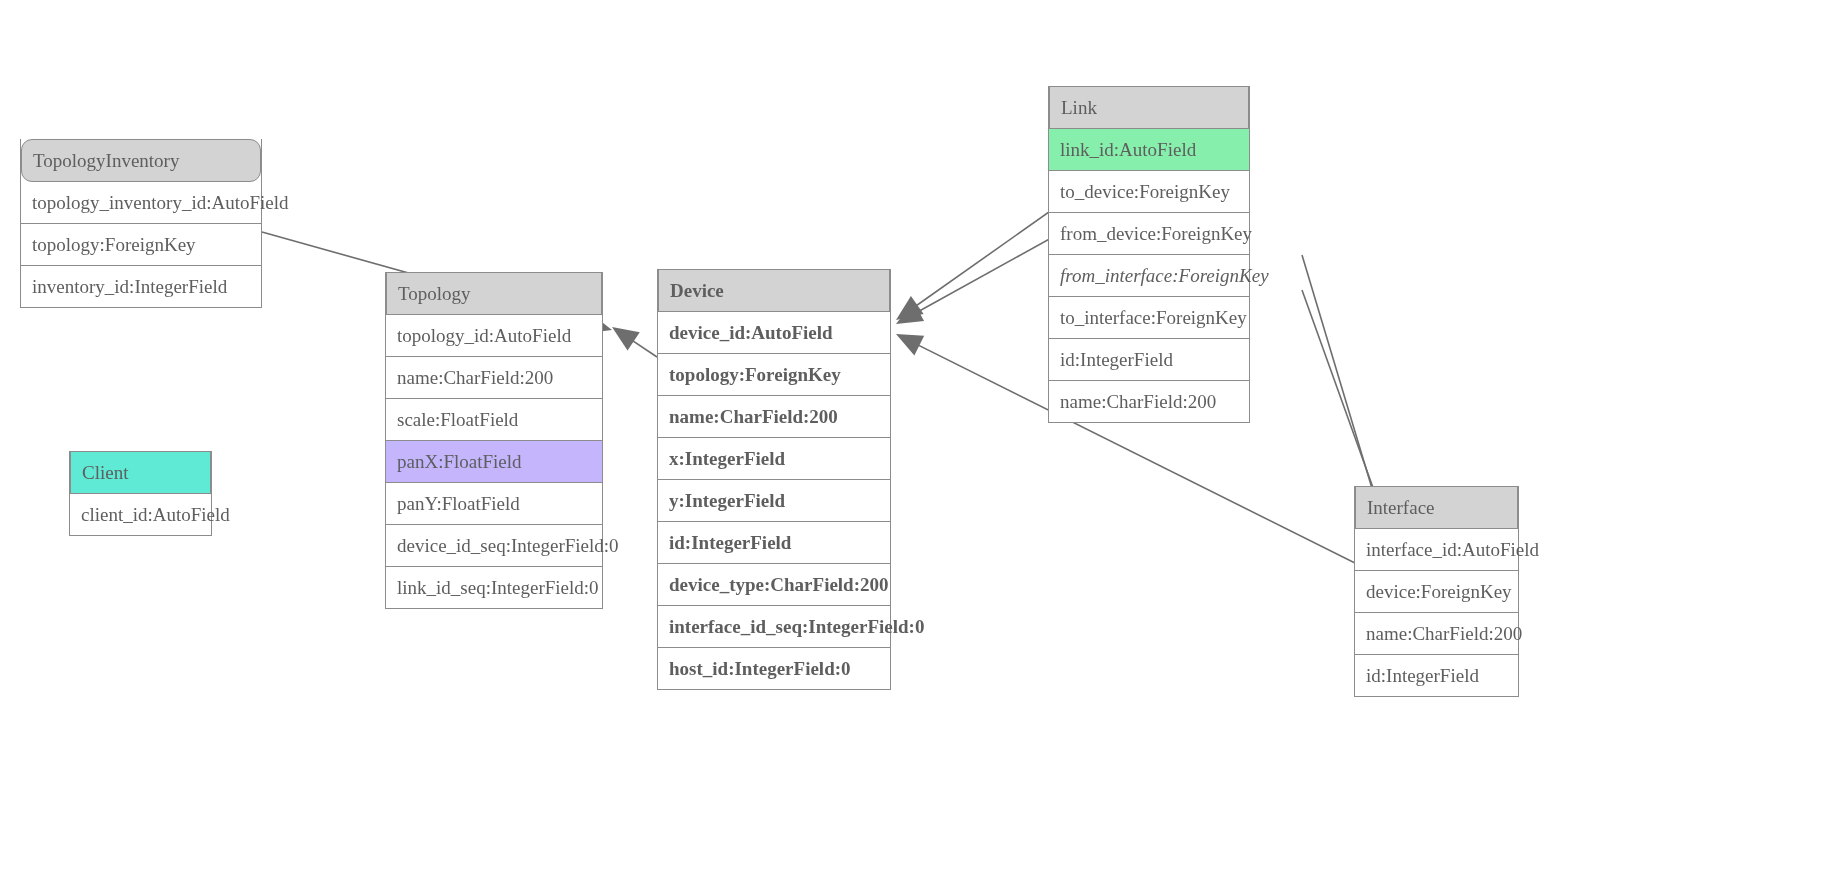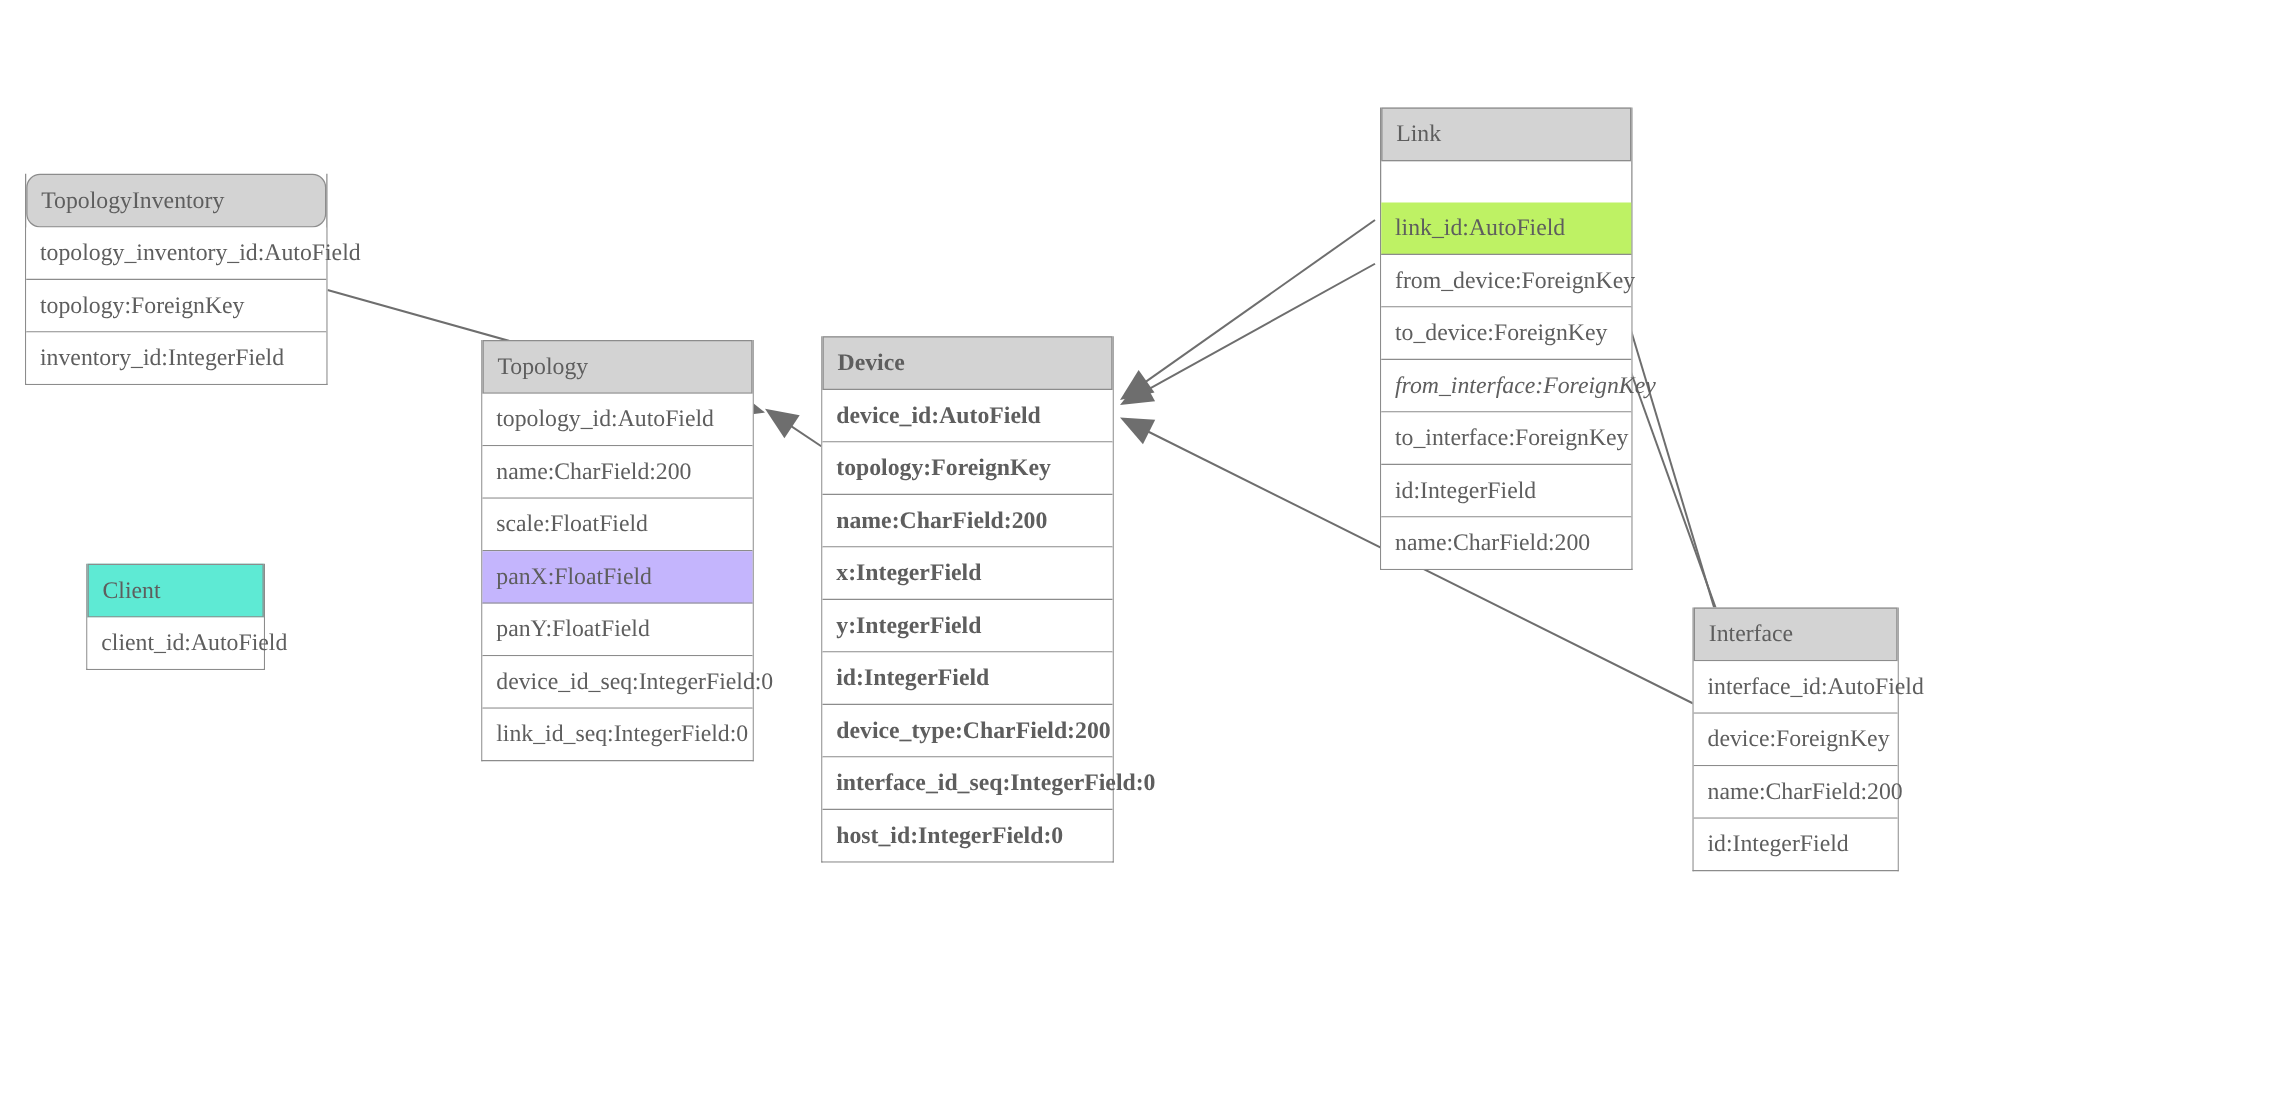--- a/index.html
+++ b/index.html
@@ -119,25 +119,25 @@
         <div class="entity-field" style="color: rgb(94, 94, 94); background: rgb(255, 255, 255); border-color: rgb(140, 140, 140);">device_id:AutoField</div>
         <div class="entity-field" style="color: rgb(94, 94, 94); background: rgb(255, 255, 255); border-color: rgb(140, 140, 140);">topology:ForeignKey</div>
         <div class="entity-field" style="color: rgb(94, 94, 94); background: rgb(255, 255, 255); border-color: rgb(140, 140, 140);">name:CharField:200</div>
         <div class="entity-field" style="color: rgb(94, 94, 94); background: rgb(255, 255, 255); border-color: rgb(140, 140, 140);">x:IntegerField</div>
         <div class="entity-field" style="color: rgb(94, 94, 94); background: rgb(255, 255, 255); border-color: rgb(140, 140, 140);">y:IntegerField</div>
         <div class="entity-field" style="color: rgb(94, 94, 94); background: rgb(255, 255, 255); border-color: rgb(140, 140, 140);">id:IntegerField</div>
         <div class="entity-field" style="color: rgb(94, 94, 94); background: rgb(255, 255, 255); border-color: rgb(140, 140, 140);">device_type:CharField:200</div>
         <div class="entity-field" style="color: rgb(94, 94, 94); background: rgb(255, 255, 255); border-color: rgb(140, 140, 140);">interface_id_seq:IntegerField:0</div>
         <div class="entity-field" style="color: rgb(94, 94, 94); background: rgb(255, 255, 255); border-color: rgb(140, 140, 140);">host_id:IntegerField:0</div>
       </div>
-      <div class="entity" style="left: 1104px; top: 86px; width: 202px; border-color: rgb(140, 140, 140);">
+      <div class="entity" style="left: 1048px; top: 86px; width: 202px; border-color: rgb(140, 140, 140);">
         <div class="entity-header" style="background: rgb(211, 211, 211); color: rgb(94, 94, 94); border-color: rgb(140, 140, 140);">Link</div>
-        <div class="entity-field" style="color: rgb(94, 94, 94); background: #bef264; border-color: rgb(140, 140, 140); margin-top: 33px;">link_id:AutoField</div>
+        <div class="entity-field" style="color: rgb(94, 94, 94); background: #86efac; border-color: rgb(140, 140, 140);">link_id:AutoField</div>
+        <div class="entity-field" style="color: rgb(94, 94, 94); background: rgb(255, 255, 255); border-color: rgb(140, 140, 140);">to_device:ForeignKey</div>
         <div class="entity-field" style="color: rgb(94, 94, 94); background: rgb(255, 255, 255); border-color: rgb(140, 140, 140);">from_device:ForeignKey</div>
-        <div class="entity-field" style="color: rgb(94, 94, 94); background: rgb(255, 255, 255); border-color: rgb(140, 140, 140);">to_device:ForeignKey</div>
         <div class="entity-field" style="color: rgb(94, 94, 94); background: rgb(255, 255, 255); border-color: rgb(140, 140, 140); font-style: italic;">from_interface:ForeignKey</div>
         <div class="entity-field" style="color: rgb(94, 94, 94); background: rgb(255, 255, 255); border-color: rgb(140, 140, 140);">to_interface:ForeignKey</div>
         <div class="entity-field" style="color: rgb(94, 94, 94); background: rgb(255, 255, 255); border-color: rgb(140, 140, 140);">id:IntegerField</div>
         <div class="entity-field" style="color: rgb(94, 94, 94); background: rgb(255, 255, 255); border-color: rgb(140, 140, 140);">name:CharField:200</div>
       </div>
       <div class="entity" style="left: 1354px; top: 486px; width: 165px; border-color: rgb(140, 140, 140);">
         <div class="entity-header" style="background: rgb(211, 211, 211); color: rgb(94, 94, 94); border-color: rgb(140, 140, 140);">Interface</div>
         <div class="entity-field" style="color: rgb(94, 94, 94); background: rgb(255, 255, 255); border-color: rgb(140, 140, 140);">interface_id:AutoField</div>
         <div class="entity-field" style="color: rgb(94, 94, 94); background: rgb(255, 255, 255); border-color: rgb(140, 140, 140);">device:ForeignKey</div>
         <div class="entity-field" style="color: rgb(94, 94, 94); background: rgb(255, 255, 255); border-color: rgb(140, 140, 140);">name:CharField:200</div>

